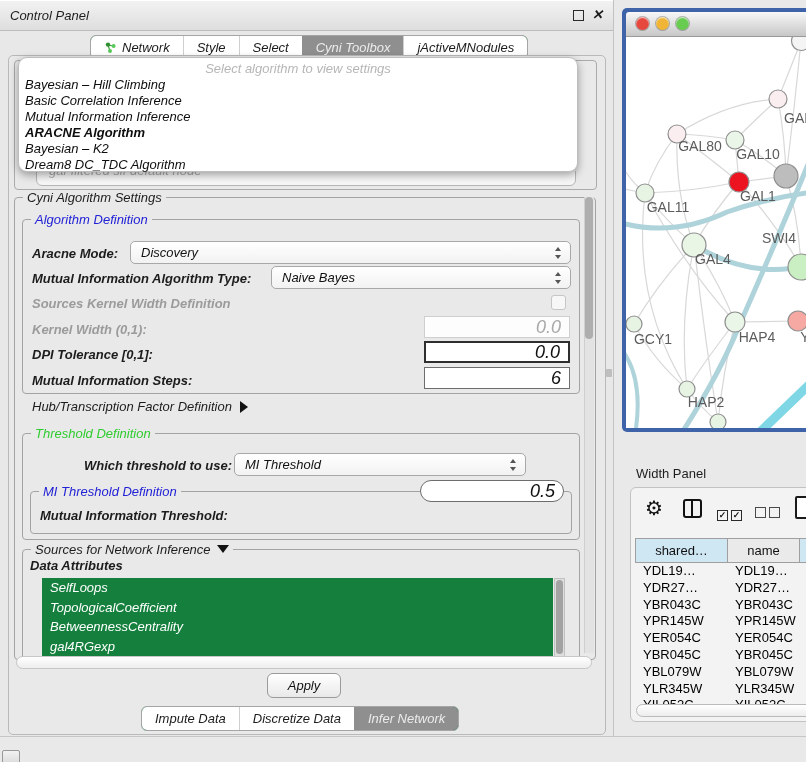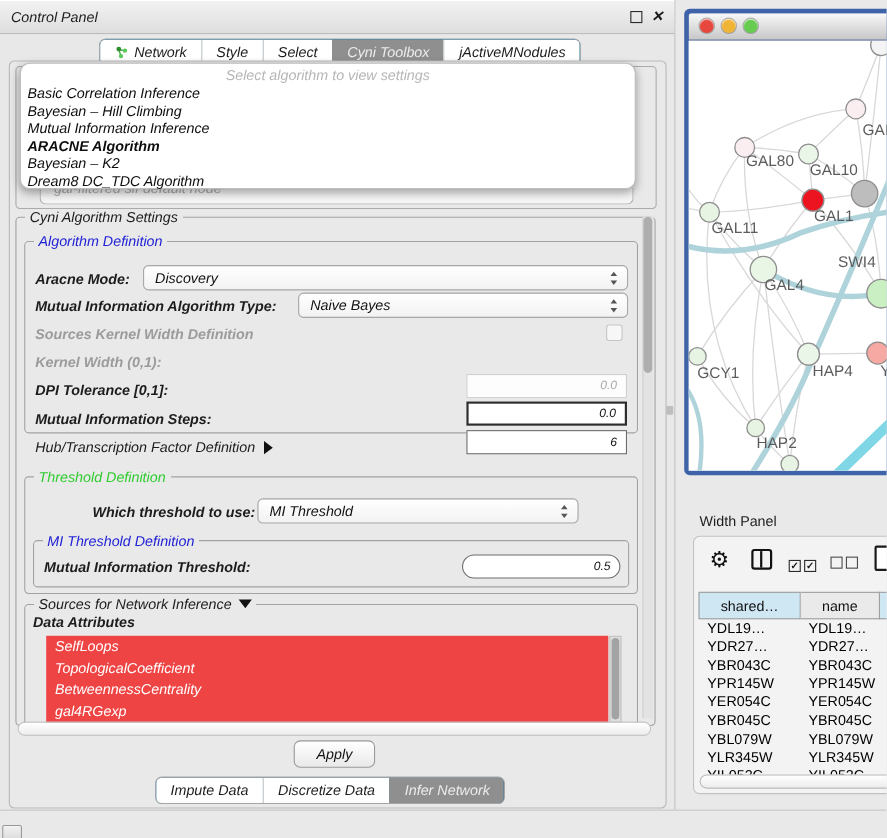--- a/index.html
+++ b/index.html
@@ -9,21 +9,21 @@
   .abs{position:absolute;}
 
   
   .control-panel{position:absolute;left:0;top:0;width:613px;height:736px;background:#e8e8e8;border-right:1px solid #c2c2c2;font-style:italic;}
   .cp-titlebar{position:absolute;left:0;top:0;width:613px;height:29px;background:linear-gradient(#f2f2f2,#dedede);border-bottom:1px solid #bdbdbd;border-top:1px solid #fff;}
   .cp-title{position:absolute;left:10px;top:7px;font-size:13px;color:#1d1d1d;}
   .float-icon{position:absolute;left:573px;top:9px;width:9px;height:9px;border:1.6px solid #2a2a2a;background:transparent;}
   .close-icon{position:absolute;left:592px;top:6px;font-size:13px;font-weight:bold;color:#1a1a1a;}
 
   
-  .tab-pill{position:absolute;display:flex;background:#0369a1;border:1px solid #a5a5a5;border-radius:6px;overflow:hidden;height:23px;align-items:stretch;}
+  .tab-pill{position:absolute;display:flex;background:#15803d;border:1px solid #a5a5a5;border-radius:6px;overflow:hidden;height:23px;align-items:stretch;}
   .tab{display:flex;align-items:center;padding:0 13px;font-size:13px;color:#1c1c1c;border-left:1px solid #cfcfcf;background:#fff;}
   .tab:first-child{border-left:none;}
   .tab.sel{background:#8f8f8f;color:#ececec;border-left-color:#8f8f8f;}
   .tab .ticon{margin-right:5px;display:inline-flex;}
 
   .cp-content{position:absolute;left:8px;top:55px;width:596px;height:678px;border:1px solid #b9b9b9;border-radius:5px;background:#e9e9e9;}
 
   
   .ghost-group{position:absolute;left:14px;top:60px;width:581px;height:128px;border:1px solid #ababab;border-radius:4px;}
   .ghost-combo-clip{position:absolute;left:36px;top:171px;width:540px;height:15px;overflow:hidden;}
@@ -45,32 +45,32 @@
   .lbl{position:absolute;font-size:13px;font-weight:bold;color:#1c1c1c;white-space:nowrap;}
   .lbl.dis{color:#9b9b9b;}
   .plain{font-weight:normal;}
 
   .combo{position:absolute;background:linear-gradient(#ffffff,#f2f2f2);border:1px solid #a8a8a8;border-radius:5px;
          font-size:13px;color:#111;display:flex;align-items:center;padding-left:10px;box-sizing:border-box;height:23px;}
   .combo .arrows{position:absolute;right:8px;top:4px;width:7px;height:14px;}
   .combo .arrows:before{content:"";position:absolute;left:0;top:1px;border-left:3.5px solid transparent;border-right:3.5px solid transparent;border-bottom:4.5px solid #555;}
   .combo .arrows:after{content:"";position:absolute;left:0;bottom:1px;border-left:3.5px solid transparent;border-right:3.5px solid transparent;border-top:4.5px solid #555;}
 
-  .field{position:absolute;background:#fff;font-size:11px;color:#111;display:flex;align-items:center;justify-content:flex-end;
-         padding:0 8px;box-sizing:border-box;height:22px;border:1px solid #8a8a8a;margin-top:24px;}
+  .field{position:absolute;background:#fff;font-size:18px;color:#111;display:flex;align-items:center;justify-content:flex-end;
+         padding:0 8px;box-sizing:border-box;height:22px;border:1px solid #8a8a8a;}
   .field.dis{border:1px solid #cfcfcf;color:#a9a9a9;background:#fdfdfd;}
   .field.dark{border:2px solid #2e2e2e;}
   .field.mid{border:1px solid #6d6d6d;}
 
   .checkbox{position:absolute;width:13px;height:13px;border:1px solid #c6c6c6;border-radius:3px;background:#f7f7f7;}
 
   .tri-right{display:inline-block;margin-left:8px;border-top:6px solid transparent;border-bottom:6px solid transparent;border-left:8px solid #111;vertical-align:-2px;}
   .tri-down{display:inline-block;margin-left:6px;border-left:6px solid transparent;border-right:6px solid transparent;border-top:8px solid #111;vertical-align:1px;}
 
-  .attr-list{position:absolute;left:42px;top:578px;width:511px;height:79px;background:#ef4444;overflow:hidden;}
+  .attr-list{position:absolute;left:42px;top:578px;width:511px;height:79px;background:#15803d;overflow:hidden;}
   .attr-item{height:19.5px;line-height:19.5px;padding-left:8px;font-size:13px;color:#fff;}
   .vscroll{position:absolute;left:554px;top:578px;width:11px;height:79px;background:#dedede;border:1px solid #c2c2c2;box-sizing:border-box;}
   .vscroll .thumb{position:absolute;left:1px;top:1px;width:7px;height:74px;background:#a3a3a3;border-radius:4px;}
   .hscroll{position:absolute;left:16px;top:656px;width:576px;height:13px;background:linear-gradient(#ffffff,#ededed);border:1px solid #c6c6c6;border-radius:7px;box-sizing:border-box;}
 
   .panel-scroll{position:absolute;left:584px;top:197px;width:9px;height:456px;background:#e3e3e3;border-left:1px solid #cfcfcf;}
   .panel-scroll .thumb{position:absolute;left:0px;top:0px;width:8px;height:142px;background:#aeaeae;border-radius:4px;}
 
   .btn{position:absolute;background:linear-gradient(#ffffff,#e9e9e9);border:1px solid #9a9a9a;border-radius:6px;
        font-size:13px;color:#111;display:flex;align-items:center;justify-content:center;}
@@ -152,22 +152,22 @@
     <div class="ghost-group"></div>
     <div class="ghost-combo-clip">
       <div class="ghost-combo">
         <span>gal-filtered sif default node</span>
       </div>
     </div>
 
     <div class="overlay">
       <div class="dd-placeholder">Select algorithm to view settings</div>
       <div id="dd-items">
+          <div class="dd-item">Bayesian – Hill Climbing</div>
           <div class="dd-item">Basic Correlation Inference</div>
-          <div class="dd-item">Bayesian – Hill Climbing</div>
           <div class="dd-item">Mutual Information Inference</div>
           <div class="dd-item b">ARACNE Algorithm</div>
           <div class="dd-item">Bayesian – K2</div>
           <div class="dd-item">Dream8 DC_TDC Algorithm</div>
         </div>
     </div>
 
     <fieldset style="left:14px;top:190px;width:580px;height:468px;">
       <legend>Cyni Algorithm Settings</legend>
     </fieldset>

